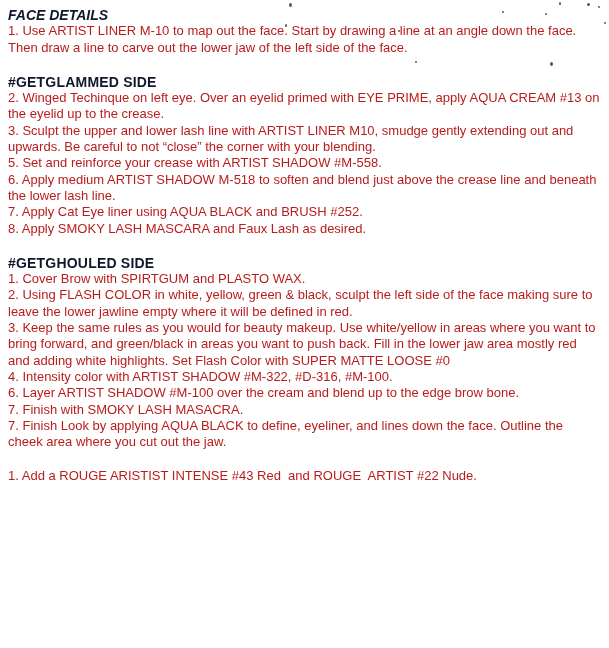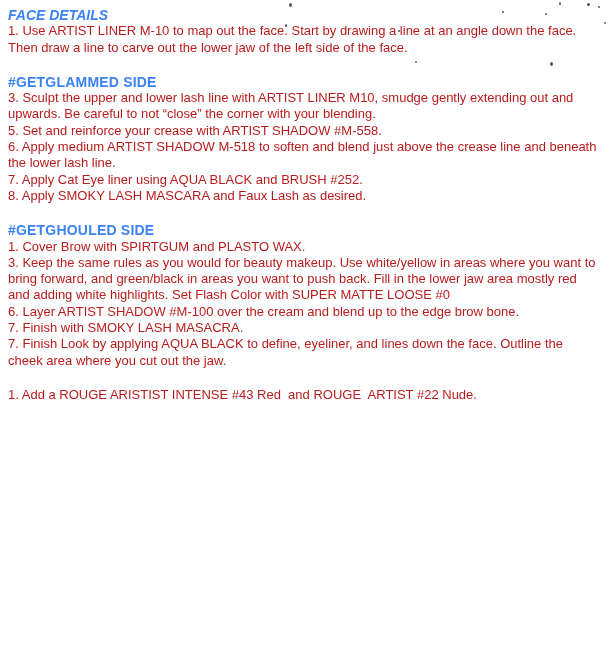--- a/index.html
+++ b/index.html
@@ -19,21 +19,21 @@
     padding: 7px 8px 0 8px;
   }
   section {
     margin: 0 0 18px 0;
   }
   h2 {
     margin: 0;
     font-size: 14px;
     line-height: 16.3px;
     font-weight: bold;
-    color: #3b82f6;
+    color: #0f172a;
     letter-spacing: 0.2px;
   }
   h2.italic {
     font-style: italic;
     letter-spacing: 0;
   }
   p.step {
     margin: 0;
     font-size: 13px;
     line-height: 16.3px;
@@ -52,31 +52,34 @@
 
 <div class="doc">
 
   <section>
     <h2 class="italic">FACE DETAILS</h2>
     <p class="step">1. Use ARTIST LINER M-10 to map out the face. Start by drawing a line at an angle down the face. Then draw a line to carve out the lower jaw of the left side of the face.</p>
   </section>
 
   <section>
     <h2>#GETGLAMMED SIDE</h2>
+    <p class="step">2. Winged Techinque on left eye. Over an eyelid primed with EYE PRIME, apply AQUA CREAM #13 on the eyelid up to the crease.</p>
     <p class="step">3. Sculpt the upper and lower lash line with ARTIST LINER M10, smudge gently extending out and upwards. Be careful to not “close” the corner with your blending.</p>
     <p class="step">5. Set and reinforce your crease with ARTIST SHADOW #M-558.</p>
     <p class="step">6. Apply medium ARTIST SHADOW M-518 to soften and blend just above the crease line and beneath the lower lash line.</p>
     <p class="step">7. Apply Cat Eye liner using AQUA BLACK and BRUSH #252.</p>
     <p class="step">8. Apply SMOKY LASH MASCARA and Faux Lash as desired.</p>
   </section>
 
   <section>
     <h2>#GETGHOULED SIDE</h2>
     <p class="step">1. Cover Brow with SPIRTGUM and PLASTO WAX.</p>
+    <p class="step">2. Using FLASH COLOR in white, yellow, green &amp; black, sculpt the left side of the face making sure to leave the lower jawline empty where it will be defined in red.</p>
     <p class="step">3. Keep the same rules as you would for beauty makeup. Use white/yellow in areas where you want to bring forward, and green/black in areas you want to push back. Fill in the lower jaw area mostly red and adding white highlights. Set Flash Color with SUPER MATTE LOOSE #0</p>
+    <p class="step">4. Intensity color with ARTIST SHADOW #M-322, #D-316, #M-100.</p>
     <p class="step">6. Layer ARTIST SHADOW #M-100 over the cream and blend up to the edge brow bone.</p>
     <p class="step">7. Finish with SMOKY LASH MASACRA.</p>
     <p class="step">7. Finish Look by applying AQUA BLACK to define, eyeliner, and lines down the face. Outline the cheek area where you cut out the jaw.</p>
   </section>
 
   <section>
     <p class="step">1. Add a ROUGE ARISTIST INTENSE #43 Red  and ROUGE  ARTIST #22 Nude.</p>
   </section>
 
 </div>

